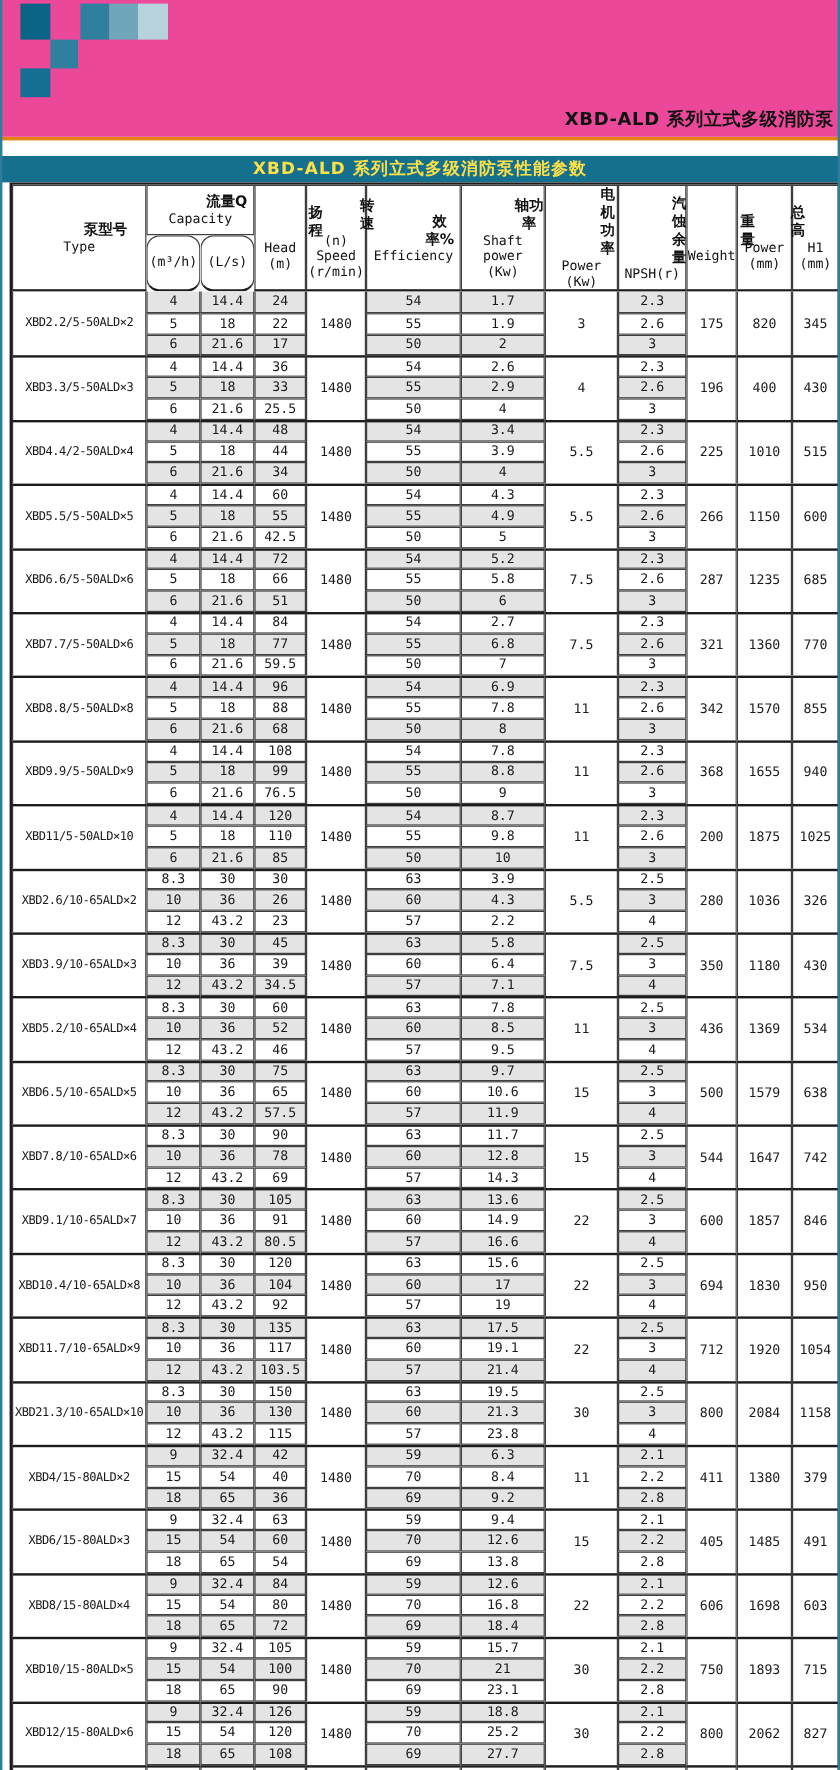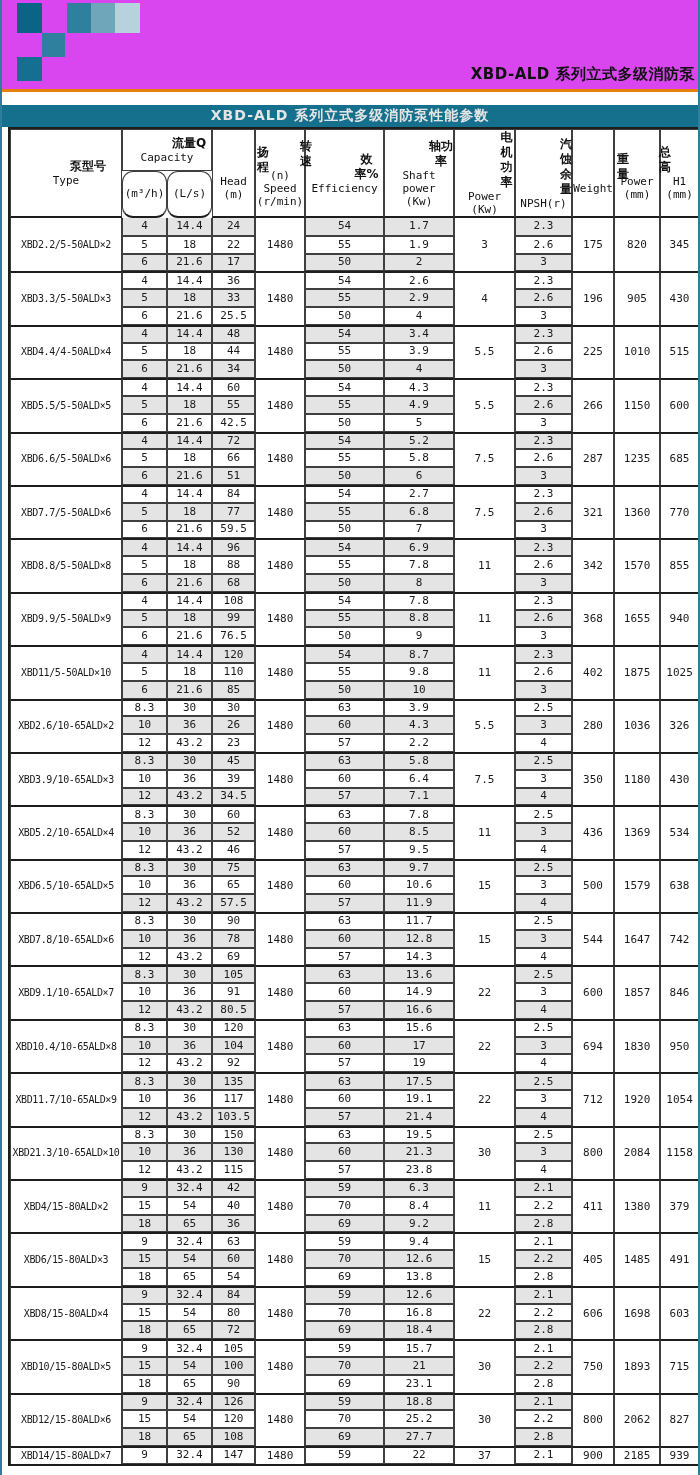--- a/index.html
+++ b/index.html
@@ -6,32 +6,32 @@
   body {
     margin:0; width:700px; height:1475px; position:relative;
     background:#fff; overflow:hidden;
     font-family:"DejaVu Sans", sans-serif;
     --accent-teal:#15708e; --accent-orange:#e5820e; --shade:#e4e4e4; --line:#3f3f3f; --heavy:#1d1d1d;
   }
   .edge { position:absolute; top:0; bottom:0; width:2px; background:#2e7e9b; z-index:9; }
   .edge-left { left:0; } .edge-right { right:0; }
 
   
-  .hdr { position:relative; height:89px; background:#d946ef; }
+  .hdr { position:relative; height:114px; background:#ec4899; }
   .sq { position:absolute; }
   .sq.s1 { left:17px; top:3px;  width:25px; height:30px; }
   .sq.s2 { left:67px; top:3px;  width:24px; height:30px; }
   .sq.s3 { left:91px; top:3px;  width:24px; height:30px; }
   .sq.s4 { left:115px; top:3px; width:25px; height:30px; }
   .sq.s5 { left:42px; top:33px; width:23px; height:24px; }
   .sq.s6 { left:17px; top:57px; width:25px; height:24px; }
   .brand { position:absolute; right:5px; bottom:5px; font-weight:bold; font-size:15px; color:#111; letter-spacing:0.5px; }
   .rule { height:3px; background:var(--accent-orange); }
   .gap13 { height:13px; }
-  .tbar { height:22px; background:var(--accent-teal); color:#e5e5e5; font-weight:bold; font-size:14px;
+  .tbar { height:22px; background:var(--accent-teal); color:#fde047; font-weight:bold; font-size:14px;
           display:flex; align-items:center; justify-content:center; letter-spacing:1px; }
 
   
   table.spec { margin-left:8px; width:689px; table-layout:fixed;
     border-collapse:separate; border-spacing:0; border:2px solid var(--heavy); background:#fff; }
   thead th { border:1px solid var(--line); padding:0; vertical-align:middle; text-align:center; background:#fff; font-weight:normal; }
   thead th.hb { border-bottom-width:2px; border-bottom-color:var(--heavy); }
   th .zh { display:block; font-weight:bold; font-size:12px; line-height:15px; color:#111; white-space:pre-line;padding-left:44px; }
   th .en { display:block; font-family:"DejaVu Sans Mono", monospace; font-size:11px; line-height:13px; color:#111; white-space:pre-line; }
   th.captop { height:34px; }
@@ -181,41 +181,41 @@
         <td class="s t" rowspan="3">XBD3.3/5-50ALD×3</td>
         <td class="c">4</td>
         <td class="c">14.4</td>
         <td class="c">36</td>
         <td class="s" rowspan="3">1480</td>
         <td class="c">54</td>
         <td class="c">2.6</td>
         <td class="s" rowspan="3">4</td>
         <td class="c">2.3</td>
         <td class="s" rowspan="3">196</td>
-        <td class="s" rowspan="3">905</td>
+        <td class="s" rowspan="3">400</td>
         <td class="s" rowspan="3">430</td>
       </tr>
       <tr>
         <td class="c sh">5</td>
         <td class="c sh">18</td>
         <td class="c sh">33</td>
         <td class="c sh">55</td>
         <td class="c sh">2.9</td>
         <td class="c sh">2.6</td>
       </tr>
       <tr>
         <td class="c">6</td>
         <td class="c">21.6</td>
         <td class="c">25.5</td>
         <td class="c">50</td>
         <td class="c">4</td>
         <td class="c">3</td>
       </tr>
       <tr class="gstart">
-        <td class="s t" rowspan="3">XBD4.4/4-50ALD×4</td>
+        <td class="s t" rowspan="3">XBD4.4/2-50ALD×4</td>
         <td class="c sh">4</td>
         <td class="c sh">14.4</td>
         <td class="c sh">48</td>
         <td class="s" rowspan="3">1480</td>
         <td class="c sh">54</td>
         <td class="c sh">3.4</td>
         <td class="s" rowspan="3">5.5</td>
         <td class="c sh">2.3</td>
         <td class="s" rowspan="3">225</td>
         <td class="s" rowspan="3">1010</td>
@@ -390,21 +390,21 @@
       <tr class="gstart">
         <td class="s t" rowspan="3">XBD11/5-50ALD×10</td>
         <td class="c sh">4</td>
         <td class="c sh">14.4</td>
         <td class="c sh">120</td>
         <td class="s" rowspan="3">1480</td>
         <td class="c sh">54</td>
         <td class="c sh">8.7</td>
         <td class="s" rowspan="3">11</td>
         <td class="c sh">2.3</td>
-        <td class="s" rowspan="3">402</td>
+        <td class="s" rowspan="3">200</td>
         <td class="s" rowspan="3">1875</td>
         <td class="s" rowspan="3">1025</td>
       </tr>
       <tr>
         <td class="c">5</td>
         <td class="c">18</td>
         <td class="c">110</td>
         <td class="c">55</td>
         <td class="c">9.8</td>
         <td class="c">2.6</td>

